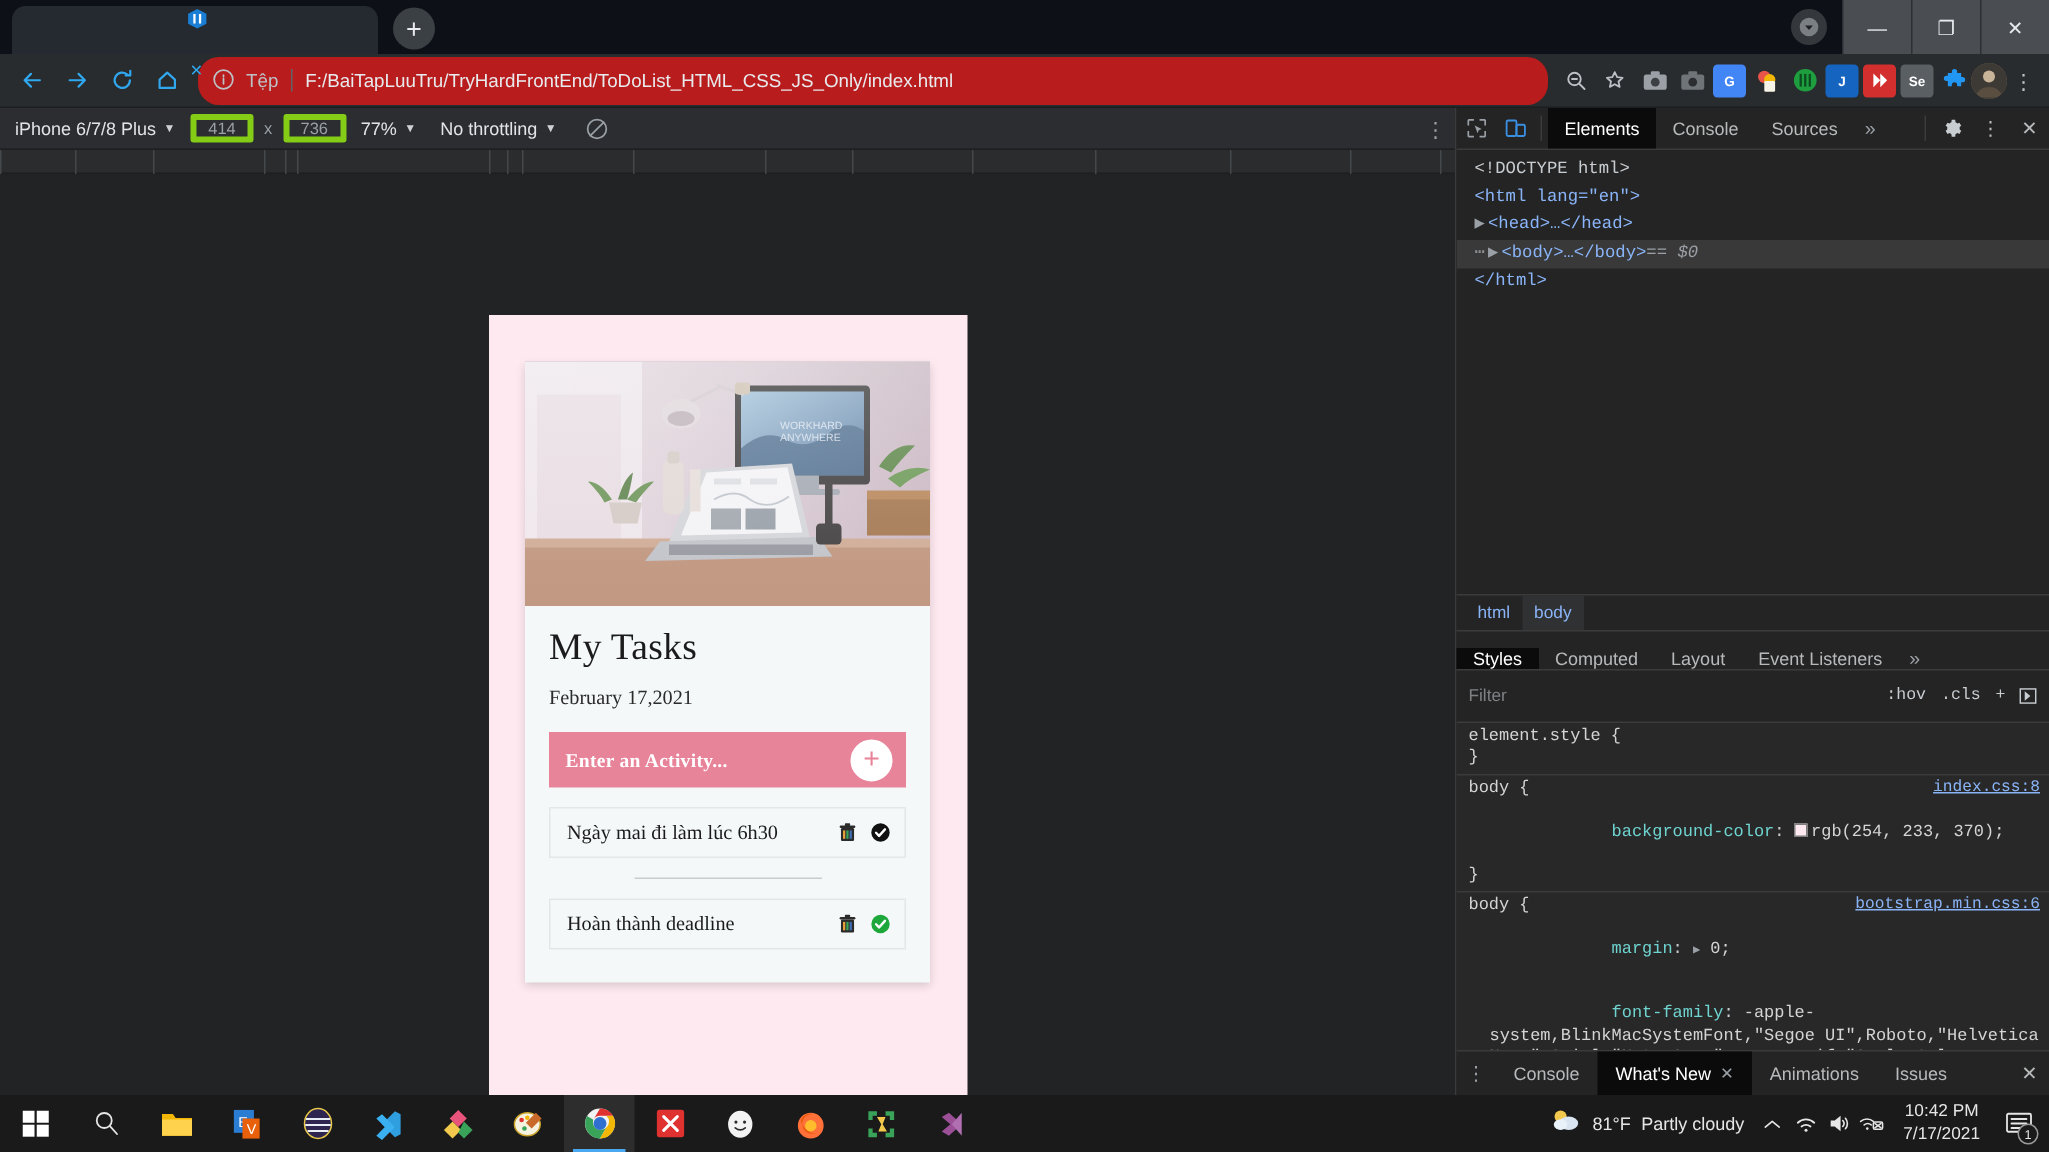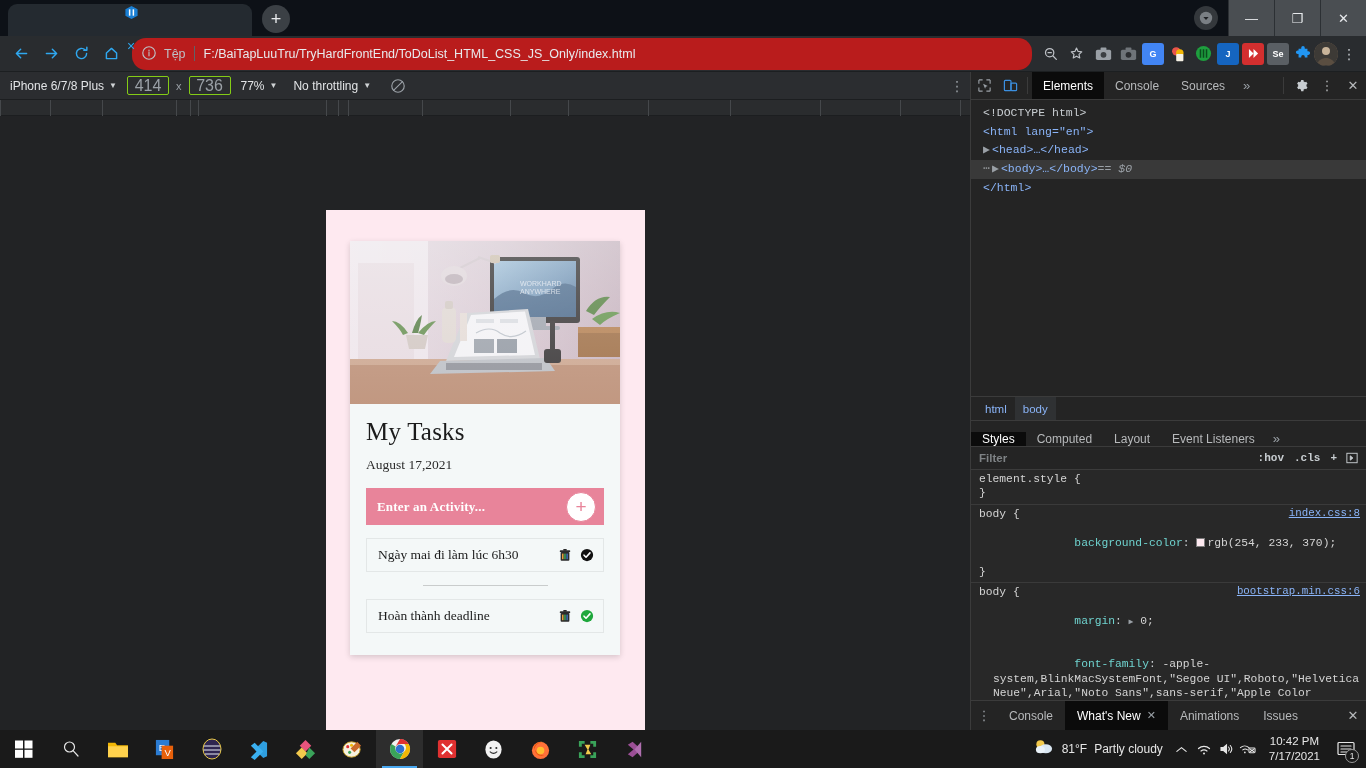--- a/index.html
+++ b/index.html
@@ -123,22 +123,22 @@
     display: flex; align-items: center; justify-content: flex-start;
     border-bottom: 1px solid #1c1e20;
   }
   .device-bar-inner { display: flex; align-items: center; gap: 0; }
   .dev-sel {
     font-size: 12px; color: #e2e4e6; display: flex; align-items: center; gap: 5px;
     padding: 0 10px;
   }
   .caret { font-size: 8px; color: #cfd2d4; }
   .dim-input {
-    width: 42px; height: 19px; background: #2b2d30; border: 1px solid #84cc16;
-    border-radius: 2px; color: #9aa0a6; font-size: 16px;
+    width: 42px; height: 19px; background: #2b2d30; border: 4px solid #84cc16;
+    border-radius: 2px; color: #9aa0a6; font-size: 11px;
     display: flex; align-items: center; justify-content: center;
   }
   .dim-x { color: #9aa0a6; font-size: 11px; margin: 0 7px; }
   .dev-zoom { font-size: 12px; color: #e2e4e6; display:flex; align-items:center; gap:5px; padding: 0 10px; }
   .dev-throttle { font-size: 12px; color: #e2e4e6; display:flex; align-items:center; gap:5px; padding: 0 6px; }
   .rotate-ic { width: 22px; display:flex; align-items:center; justify-content:center; color:#9aa0a6; margin-left:10px;}
   .dev-kebab { position: absolute; right: 6px; top: 0; height: 28px; display:flex; align-items:center; color:#9aa0a6; font-size: 14px; }
 
   .ruler {
     height: 16px; background: #2a2c2e; position: relative;
@@ -258,24 +258,23 @@
   .crumb.active { background: #2f3133; }
 
   .dt-styletabs {
     height: 26px; display: flex; align-items: flex-end;
     background: #242424; border-top: 1px solid #3b3b3b;
   }
   .st-tab { padding: 0 11px; display:flex; align-items:center; font-size: 12px; color: #b7b9bb; }
   .st-tab.active { background: #0b0b0b; color:#fff; }
 
   .dt-filter {
-    height: 24px; display: flex; align-items: center;
+    height: 36px; display: flex; align-items: center;
     background: #242424; border-top: 1px solid #3b3b3b; border-bottom: 1px solid #3b3b3b;
     padding: 0 4px 0 8px;
-    font-weight: bold;
   }
   .dt-filter .fi { flex: 1; font-size: 11.5px; color: #7e8285; }
   .fbtn { font-size: 11px; color: #c8cdd1; padding: 0 5px; font-family: "Liberation Mono", monospace;}
   .fbtn-ic { width: 20px; display:flex; align-items:center; justify-content:center; color:#c8cdd1; font-size: 12px;}
 
   .dt-styles {
     flex: 1; overflow: hidden;
     font-family: "Liberation Mono", monospace; font-size: 11.3px;
     line-height: 1.28; color: #d4d4d4; background: #282828;
   }
@@ -589,21 +588,21 @@
                 <rect x="228" y="86" width="42" height="6" fill="#b07c4a"></rect>
 
                 <rect x="200" y="80" width="5" height="34" fill="#2d2d2d"></rect>
                 <rect x="194" y="108" width="17" height="14" rx="3" fill="#2d2d2d"></rect>
                 <rect x="0" y="0" width="270" height="163" fill="url(#veil)"></rect>
               </svg>
             </div>
 
             <div class="card-body">
               <h1 class="card-title">My Tasks</h1>
-              <div class="card-date">August 17,2021</div>
+              <div class="card-date">February 17,2021</div>
 
               <div class="input-row">
                 <span class="ph">Enter an Activity...</span>
                 <span class="add-btn">+</span>
               </div>
 
               <div class="task">
                 <span class="task-text">Ngày mai đi làm lúc 6h30</span>
                 <span class="task-actions">
                   <span class="task-ic">

